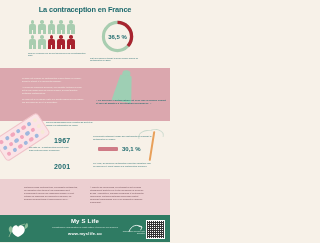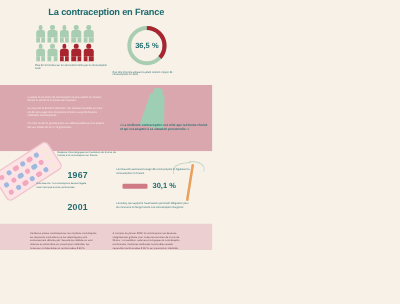--- a/index.html
+++ b/index.html
@@ -4,21 +4,21 @@
 <style>
   html,body{margin:0;padding:0;}
   body{
     width:170px;height:243px;
     background:#f7f1e8;
     font-family:"Liberation Sans", sans-serif;
     overflow:hidden;
     position:relative;
   }
   .infographic{
-    width:170px;height:200px;position:relative;overflow:hidden;
+    width:170px;height:242px;position:relative;overflow:hidden;
     background:#f7f1e8;
   }
 
   
   .title-band{
     height:19px;width:100%;
     display:flex;align-items:center;justify-content:center;
     background:#f7f1e8;
   }
   .title{

